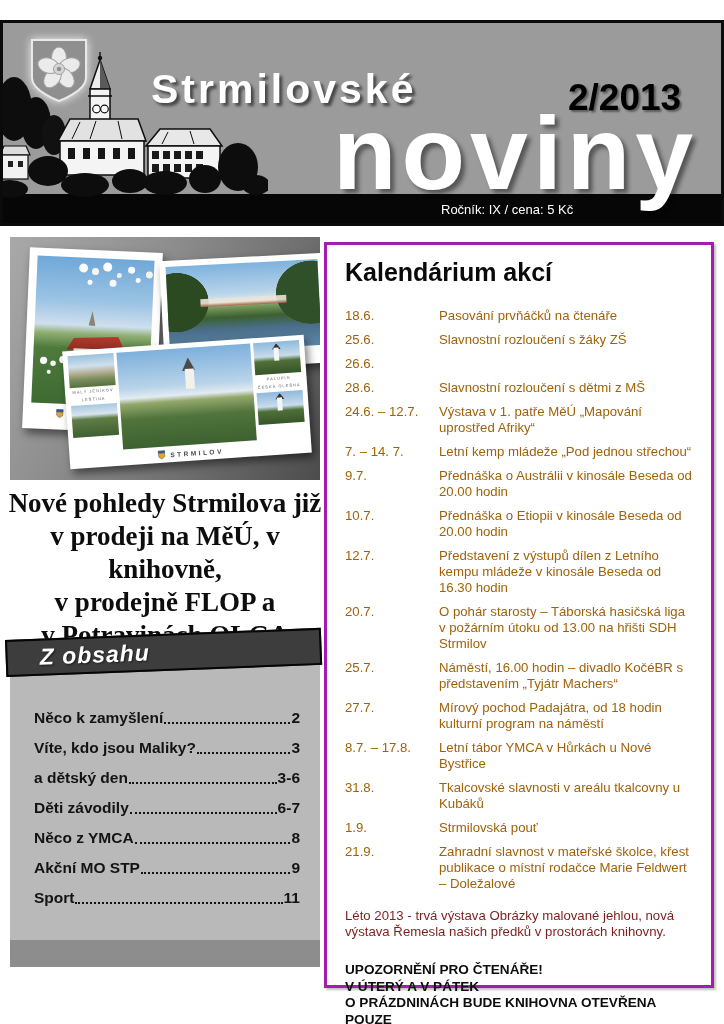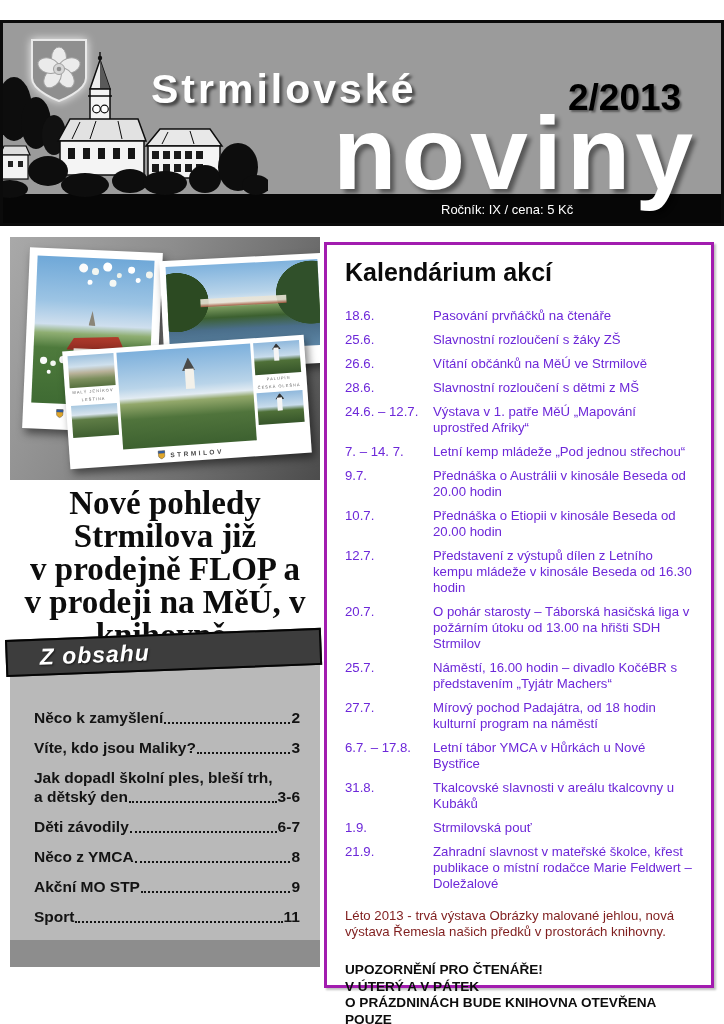--- a/index.html
+++ b/index.html
@@ -58,21 +58,21 @@
   .cp{flex:1;position:relative;background:linear-gradient(180deg,#7db0dc 0%,#b9d4e9 38%,#e2ebf2 48%,#93a86b 54%,#50743c 70%,#3d6130 100%);}
   .tower3{position:absolute;left:50%;top:22%;width:9px;height:20px;background:#f3f1ea;}
   .tower3r{position:absolute;left:48%;top:10%;width:13px;height:13px;background:#4a4a48;clip-path:polygon(50% 0,100% 100%,0 100%);}
   .pc-caption{height:20px;display:flex;align-items:center;justify-content:center;gap:5px;}
   .pc3 .pc-caption,.pc2 .pc-caption{height:16px;}
   .pc-brand{font-size:6.5px;font-weight:bold;letter-spacing:2.5px;color:#4a4a4a;white-space:nowrap;}
   .mini-shield{width:8px;height:10px;flex:0 0 8px;}
 
   
   .promo{position:absolute;left:8px;top:487px;width:314px;text-align:center;
-         font-family:"Liberation Serif",serif;font-weight:bold;font-size:33px;line-height:33px;color:#0d0d0d;}
+         font-family:"Liberation Serif",serif;font-weight:bold;font-size:27px;line-height:33px;color:#0d0d0d;}
 
   
   .toc-banner{position:absolute;left:5px;top:640px;width:316px;height:37px;background:#3d3d3d;
               border:2px solid #050505;box-sizing:border-box;transform:rotate(-2.2deg);
               transform-origin:0 0;z-index:3;display:flex;align-items:center;}
   .toc-banner span{font-size:23px;font-weight:bold;font-style:italic;color:#fff;padding-left:32px;
                    letter-spacing:1px;text-shadow:1px 1px 2px rgba(0,0,0,.6);}
   .toc-box{position:absolute;left:10px;top:664px;width:310px;height:303px;background:#b9b9b9;z-index:1;}
   .toc-footer{position:absolute;left:0;right:0;bottom:0;height:27px;background:#8d8d8d;}
   .toc-list{position:absolute;left:24px;right:20px;top:44px;}
@@ -80,23 +80,23 @@
   .toc-main{display:flex;}
   .toc-label,.toc-page{white-space:nowrap;}
   .toc-dots{flex:1;border-bottom:2.6px dotted #131313;margin:0 1px 3px 1px;min-width:8px;}
 
   
   .cal-box{position:absolute;left:324px;top:242px;width:390px;height:746px;background:#fff;
            border:3px solid #a21caf;box-sizing:border-box;padding:13px 14px 0 18px;
            box-shadow:2px 2px 2px rgba(0,0,0,.25);}
   .cal-title{font-size:25px;font-weight:bold;color:#0a0a0a;margin:0;}
   .event-list{margin-top:21px;}
-  .event{display:flex;margin-bottom:8px;font-size:13.2px;line-height:16px;color:#6d28d9;gap:12px;}
+  .event{display:flex;margin-bottom:8px;font-size:13.2px;line-height:16px;color:#a16207;}
   .event-date{flex:0 0 76px;white-space:nowrap;}
-  .event-desc{flex:1;padding-right:2px;}
+  .event-desc{flex:1;padding-right:2px;margin-left:18px;}
   .cal-note{margin-top:16px;font-size:13.2px;line-height:16px;color:#7f1d1d;padding-right:4px;}
   .cal-notice{margin-top:22px;font-size:13.6px;line-height:16.5px;font-weight:bold;color:#0d0d0d;}
 </style>
 </head>
 <body>
 
 <header class="masthead">
   <svg class="m-shield" viewBox="0 0 60 66">
     <path d="M3 2 H57 V40 C57 53 30 63 30 63 C30 63 3 53 3 40 Z" fill="#8f8f8f" stroke="#e9e9e9" stroke-width="2"></path>
     <g transform="translate(30,31)">
@@ -232,22 +232,22 @@
         <path d="M1 1 H9 V7 C9 9.5 5 11 5 11 C5 11 1 9.5 1 7 Z" fill="#e0a62a" stroke="#555" stroke-width="0.6"></path>
         <path d="M1 1 H9 V4 H1 Z" fill="#2d5ba6" stroke="#555" stroke-width="0.4"></path>
       </svg>
       <span class="pc-brand">STRMILOV</span>
     </div>
   </div>
 </div>
 
 <div class="promo">
   <div>Nové pohledy Strmilova již</div>
+  <div>v prodeji na MěÚ, v knihovně,</div>
   <div>v prodejně FLOP a</div>
-  <div>v prodeji na MěÚ, v knihovně,</div>
   <div>v Potravinách OLGA</div>
 </div>
 
 <div class="toc-banner">
   <span>Z obsahu</span>
 </div>
 
 <div class="toc-box">
   <div class="toc-list">
   <div class="toc-item">
@@ -262,21 +262,20 @@
   <div class="toc-item">
 
     <div class="toc-main">
       <span class="toc-label">Víte, kdo jsou Maliky?</span>
       <span class="toc-dots"></span>
       <span class="toc-page">3</span>
     </div>
   </div>
 
   <div class="toc-item">
-    <div class="toc-prefix">Jak dopadl školní ples, bleší trh,</div>
     <div class="toc-main">
       <span class="toc-label">a dětský den</span>
       <span class="toc-dots"></span>
       <span class="toc-page">3-6</span>
     </div>
   </div>
 
   <div class="toc-item">
 
     <div class="toc-main">
@@ -324,21 +323,20 @@
     <div class="event-desc">Pasování prvňáčků na čtenáře</div>
   </div>
 
   <div class="event">
     <div class="event-date">25.6.</div>
     <div class="event-desc">Slavnostní rozloučení s žáky ZŠ</div>
   </div>
 
   <div class="event">
     <div class="event-date">26.6.</div>
-    <div class="event-desc">Vítání občánků na MěÚ ve Strmilově</div>
   </div>
 
   <div class="event">
     <div class="event-date">28.6.</div>
     <div class="event-desc">Slavnostní rozloučení s dětmi z MŠ</div>
   </div>
 
   <div class="event">
     <div class="event-date">24.6. – 12.7.</div>
     <div class="event-desc">Výstava v 1. patře MěÚ „Mapování uprostřed Afriky“</div>
@@ -373,21 +371,21 @@
     <div class="event-date">25.7.</div>
     <div class="event-desc">Náměstí, 16.00 hodin – divadlo KočéBR s představením „Tyjátr Machers“</div>
   </div>
 
   <div class="event">
     <div class="event-date">27.7.</div>
     <div class="event-desc">Mírový pochod Padajátra, od 18 hodin kulturní program na náměstí</div>
   </div>
 
   <div class="event">
-    <div class="event-date">6.7. – 17.8.</div>
+    <div class="event-date">8.7. – 17.8.</div>
     <div class="event-desc">Letní tábor YMCA v Hůrkách u Nové Bystřice</div>
   </div>
 
   <div class="event">
     <div class="event-date">31.8.</div>
     <div class="event-desc">Tkalcovské slavnosti v areálu tkalcovny u Kubáků</div>
   </div>
 
   <div class="event">
     <div class="event-date">1.9.</div>

